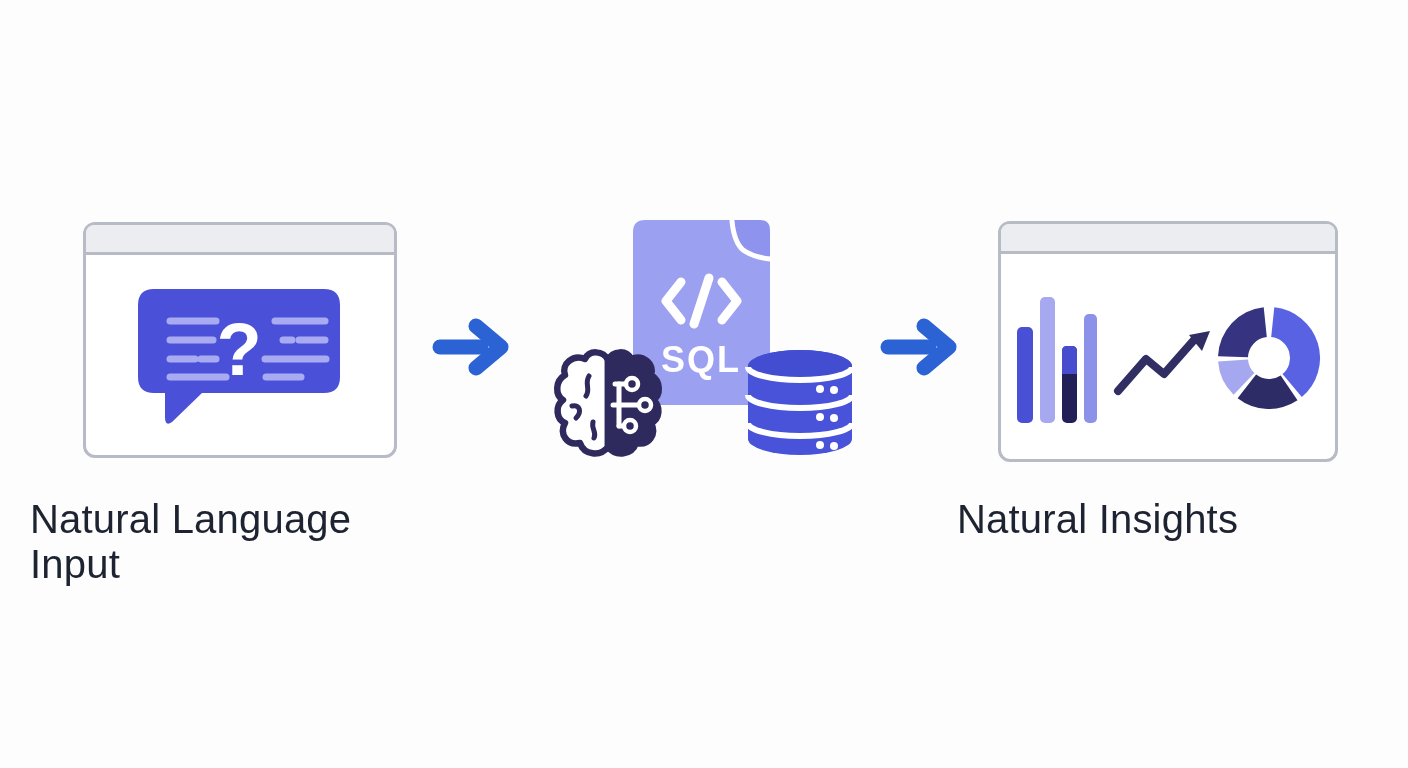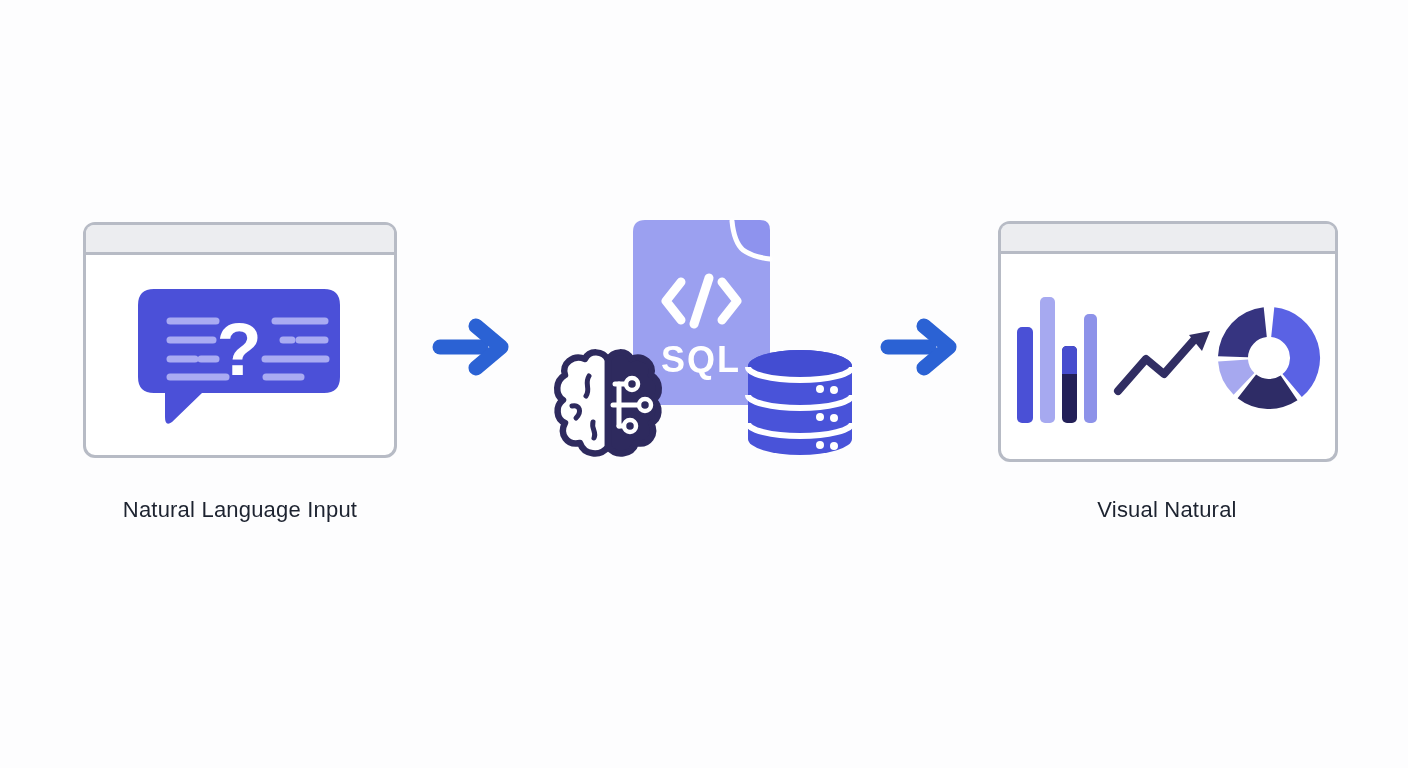--- a/index.html
+++ b/index.html
@@ -26,22 +26,22 @@
     background: #ecedf0;
     border-bottom: 3px solid #b7bbc5;
     border-radius: 8px 8px 0 0;
   }
 
   
   .step-label {
     position: absolute;
     top: 497px;
     width: 420px;
-    text-align: center;
-    font-size: 22px;
+    text-align: left;
+    font-size: 40px;
     font-weight: 400;
     color: #1d2330;
     letter-spacing: 0.2px;
   }
   #label-1 { left: 30px; }
   #label-2 { left: 493px; }
   #label-3 { left: 957px; }
 
   svg { display: block; }
   .sql-text {
@@ -169,15 +169,15 @@
       <g>
         <path d="M268.3,51.3 A51,51 0 0 1 295.8,141.1 L276.5,118.1 A21,21 0 0 0 265.2,81.1 Z" fill="#5a62e4"></path>
         <path d="M291.5,144.3 A51,51 0 0 1 231.6,142.2 L250.1,118.5 A21,21 0 0 0 274.7,119.4 Z" fill="#2e2c66"></path>
         <path d="M227.6,138.7 A51,51 0 0 1 212.1,105.6 L242.0,103.5 A21,21 0 0 0 248.4,117.1 Z" fill="#a6a8ef"></path>
         <path d="M212.0,100.2 A51,51 0 0 1 257.7,51.3 L260.8,81.1 A21,21 0 0 0 242.0,101.3 Z" fill="#363480"></path>
       </g>
     </svg>
   </div>
 
   <div id="label-1" class="step-label">Natural Language Input</div>
-  <div id="label-3" class="step-label">Visual Natural</div>
+  <div id="label-3" class="step-label">Natural Insights</div>
 
 </div>
 
 </body></html>

